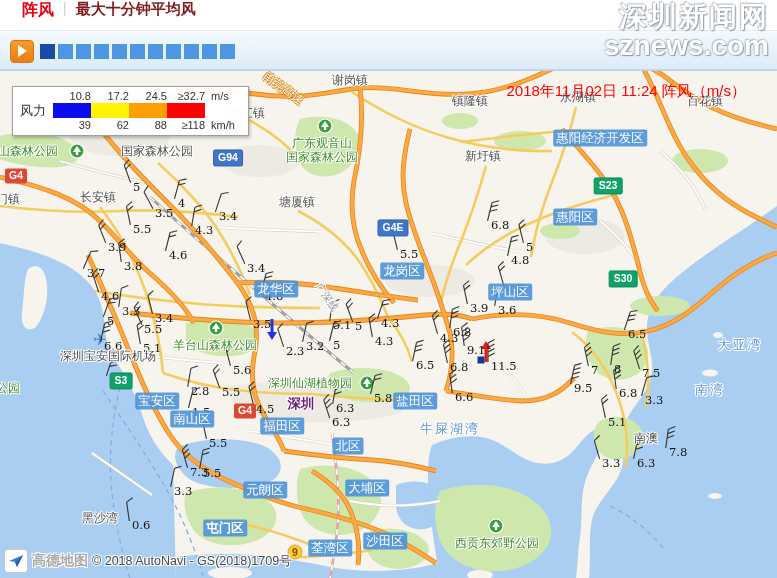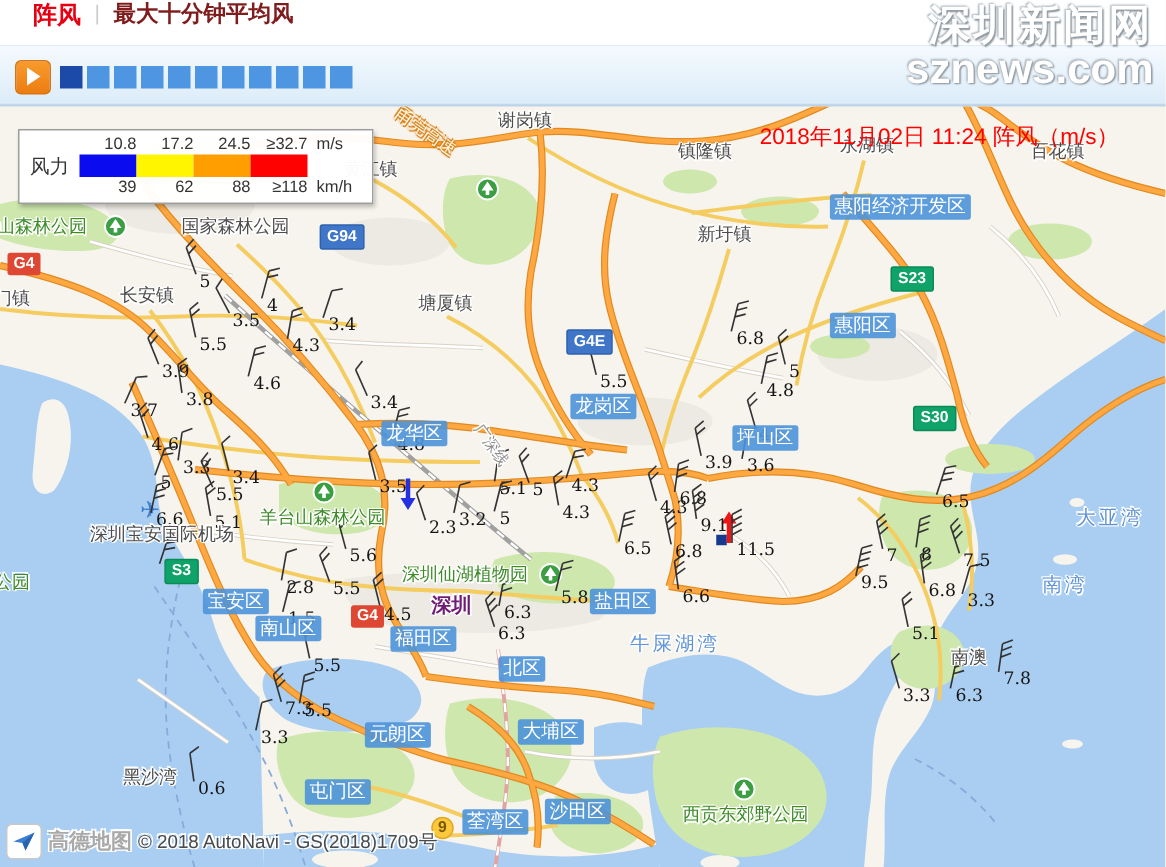--- a/index.html
+++ b/index.html
@@ -868,40 +868,44 @@
       <div class="mlabel town halo" style="left: 157px; top: 80px;">国家森林公园</div>
       <div class="mlabel town halo" style="left: 98px; top: 126px;">长安镇</div>
       <div class="mlabel town halo" style="left: 8px; top: 128px;">门镇</div>
       <div class="mlabel town halo" style="left: 483px; top: 85px;">新圩镇</div>
       <div class="mlabel town halo" style="left: 297px; top: 131px;">塘厦镇</div>
       <div class="mlabel town halo" style="left: 646px; top: 367px;">南澳</div>
       <div class="mlabel town halo" style="left: 100px; top: 447px;">黑沙湾</div>
       <div class="mlabel city halo" style="left: 301px; top: 333px;">深圳</div>
       <div class="mlabel town halo" style="left: 108px; top: 285px;">深圳宝安国际机场</div>
       <div class="mlabel park halo" style="left: 28px; top: 80px;">山森林公园</div>
+      <div class="mlabel park halo" style="left: 322px; top: 79px;">
+        <div>广东观音山</div>
+        <div>国家森林公园</div>
+      </div>
       <div class="mlabel park halo" style="left: 215px; top: 274px;">羊台山森林公园</div>
       <div class="mlabel park halo" style="left: 310px; top: 312px;">深圳仙湖植物园</div>
       <div class="mlabel park halo" style="left: 497px; top: 472px;">西贡东郊野公园</div>
       <div class="mlabel park halo" style="left: 8px; top: 317px;">公园</div>
       <div class="mlabel water halo" style="left: 740px; top: 274px;">大亚湾</div>
       <div class="mlabel water halo" style="left: 710px; top: 319px;">南湾</div>
       <div class="mlabel water halo" style="left: 450px; top: 358px;">牛屎湖湾</div>
       <div class="mlabel district" style="left: 600px; top: 67px;">惠阳经济开发区</div>
       <div class="mlabel district" style="left: 575px; top: 146px;">惠阳区</div>
       <div class="mlabel district" style="left: 402px; top: 200px;">龙岗区</div>
       <div class="mlabel district" style="left: 276px; top: 218px;">龙华区</div>
       <div class="mlabel district" style="left: 510px; top: 221px;">坪山区</div>
       <div class="mlabel district" style="left: 157px; top: 330px;">宝安区</div>
       <div class="mlabel district" style="left: 192px; top: 348px;">南山区</div>
       <div class="mlabel district" style="left: 415px; top: 330px;">盐田区</div>
       <div class="mlabel district" style="left: 282px; top: 355px;">福田区</div>
       <div class="mlabel district" style="left: 348px; top: 375px;">北区</div>
       <div class="mlabel district" style="left: 265px; top: 419px;">元朗区</div>
       <div class="mlabel district" style="left: 367px; top: 417px;">大埔区</div>
-      <div class="mlabel district" style="left: 225px; top: 457px;">屯门区</div>
+      <div class="mlabel district" style="left: 225px; top: 457px; font-weight: bold;">屯门区</div>
       <div class="mlabel district" style="left: 385px; top: 470px;">沙田区</div>
       <div class="mlabel district" style="left: 330px; top: 477px;">荃湾区</div>
       <div class="mlabel road halo" style="left: 283px; top: 18px; transform: translate(-50%, -50%) rotate(35deg);">甬莞高速</div>
       <div class="mlabel rail halo" style="left: 327px; top: 226px; transform: translate(-50%, -50%) rotate(55deg);">广深线</div>
       <div class="badge red" style="left: 16px; top: 105px;">G4</div>
       <div class="badge blue" style="left: 228px; top: 87px;">G94</div>
       <div class="badge blue" style="left: 393px; top: 157px;">G4E</div>
       <div class="badge green" style="left: 121px; top: 310px;">S3</div>
       <div class="badge green" style="left: 608px; top: 115px;">S23</div>
       <div class="badge green" style="left: 623px; top: 208px;">S30</div>

